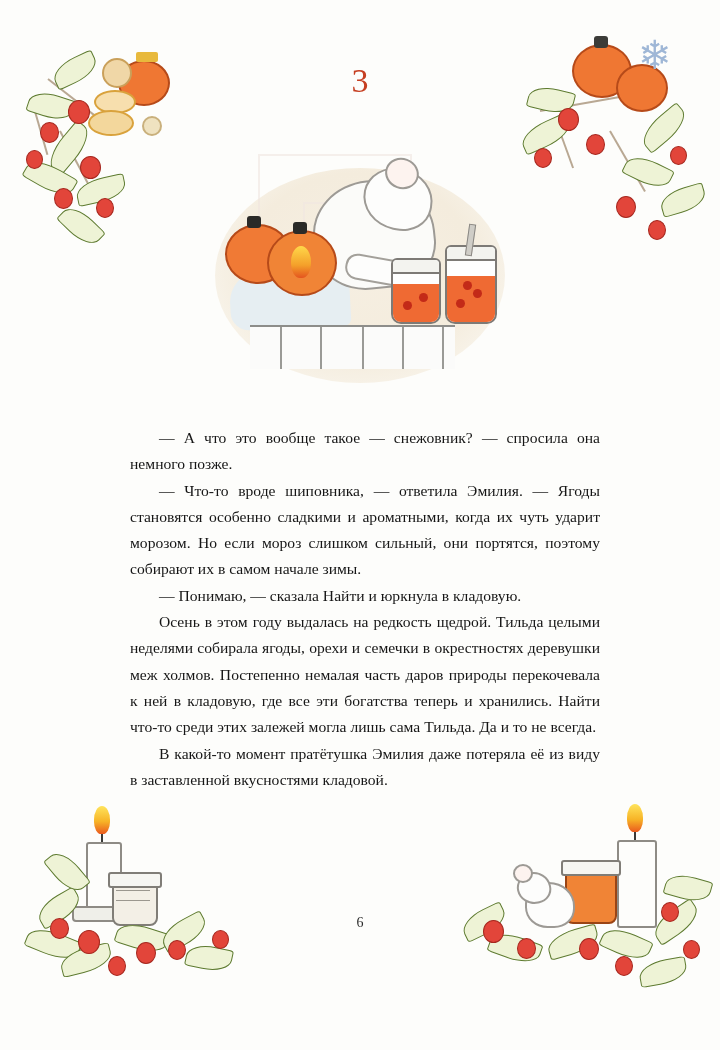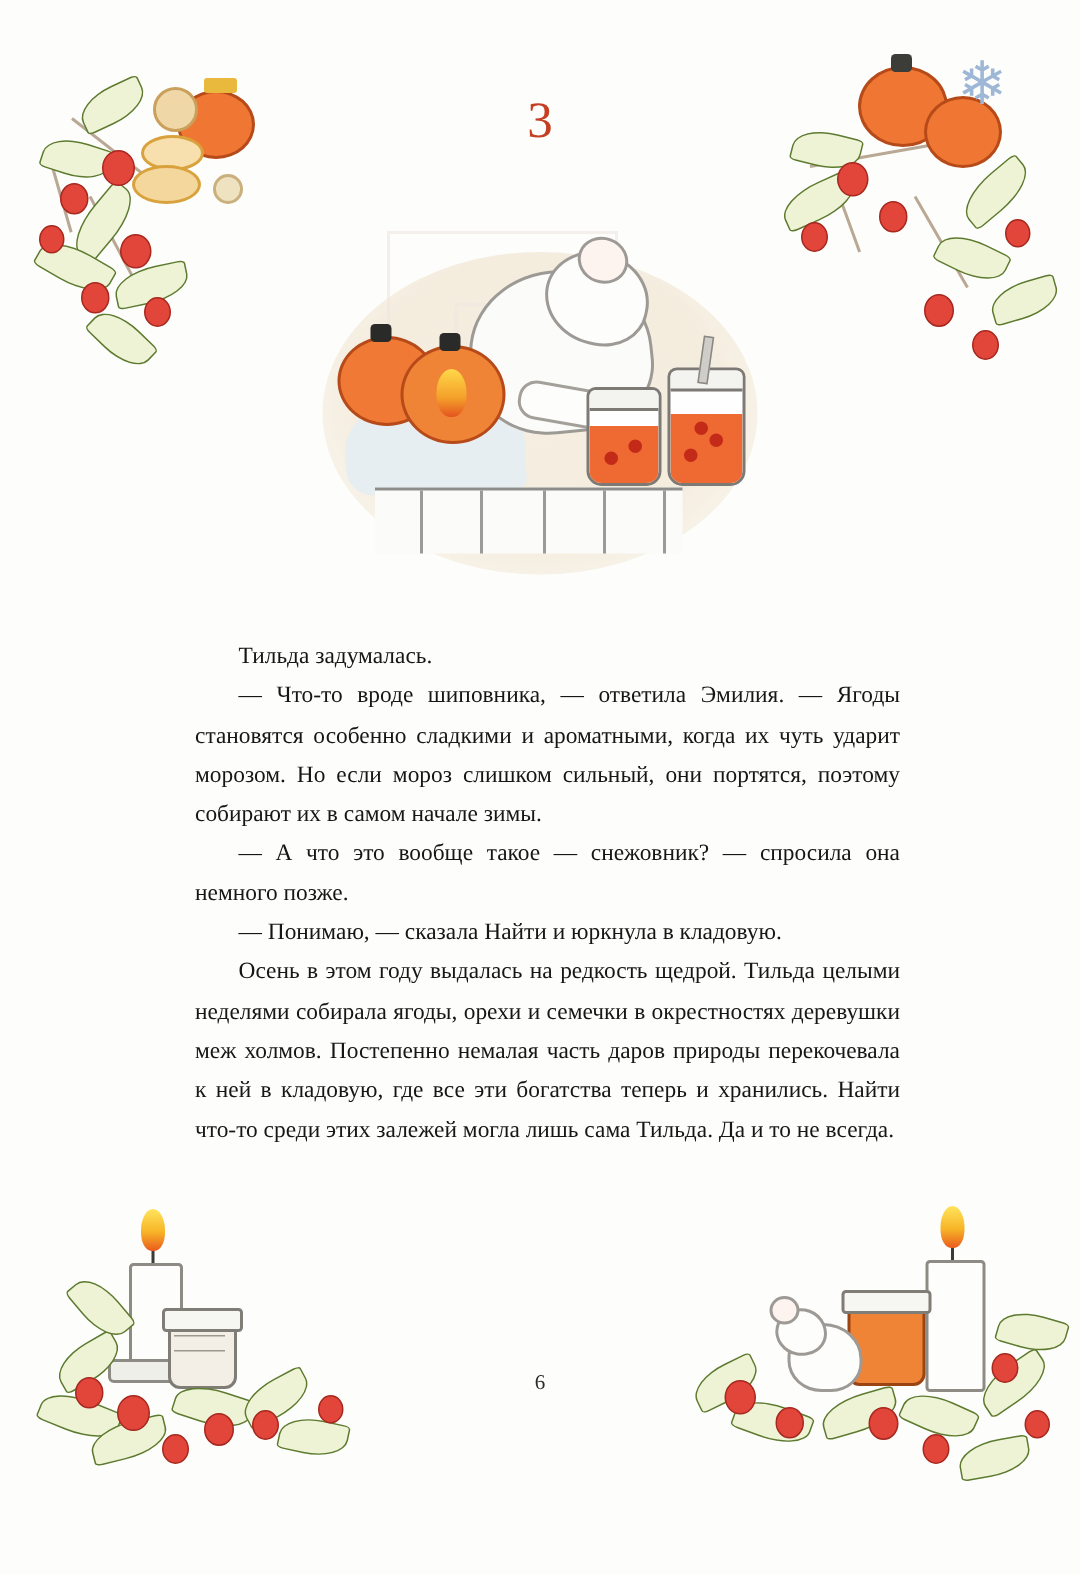--- a/index.html
+++ b/index.html
@@ -409,25 +409,25 @@
       <div class="lid"></div>
       <div class="jam"></div>
       <div class="berry" style="left:9px; bottom:14px;"></div>
       <div class="berry" style="left:26px; bottom:24px;"></div>
       <div class="berry" style="left:16px; bottom:32px;"></div>
     </div>
     <div class="spoon"></div>
   </div>
 
   <div class="body-text">
-    <p>Тильда задумалась.</p>
+    <p>— А что это вообще такое — снежовник? — спросила она немного позже.</p>
     <p>— Что-то вроде шиповника, — ответила Эмилия. — Ягоды становятся особенно сладкими и ароматными, когда их чуть ударит морозом. Но если мороз слишком сильный, они портятся, поэтому собирают их в самом начале зимы.</p>
-    <p>— А что это вообще такое — снежовник? — спросила она немного позже.</p>
     <p>— Понимаю, — сказала Найти и юркнула в кладовую.</p>
     <p>Осень в этом году выдалась на редкость щедрой. Тильда целыми неделями собирала ягоды, орехи и семечки в окрестностях деревушки меж холмов. Постепенно немалая часть даров природы перекочевала к ней в кладовую, где все эти богатства теперь и хранились. Найти что-то среди этих залежей могла лишь сама Тильда. Да и то не всегда.</p>
+    <p>В какой-то момент пратётушка Эмилия даже потеряла её из виду в заставленной вкусностями кладовой.</p>
   </div>
 
   <div class="page-number">6</div>
 
   <div class="deco" style="left:20px; top:800px; width:230px; height:220px;">
 
     <div class="flame" style="left:74px; top:6px;"></div>
     <div class="wick" style="left:81px; top:34px;"></div>
     <div class="candle" style="left:66px; top:42px; width:32px; height:68px;"></div>
     <div style="position:absolute; left:52px; top:106px; width:60px; height:12px; background:#efefe9; border:2px solid #8e8b85; border-radius:4px;"></div>

